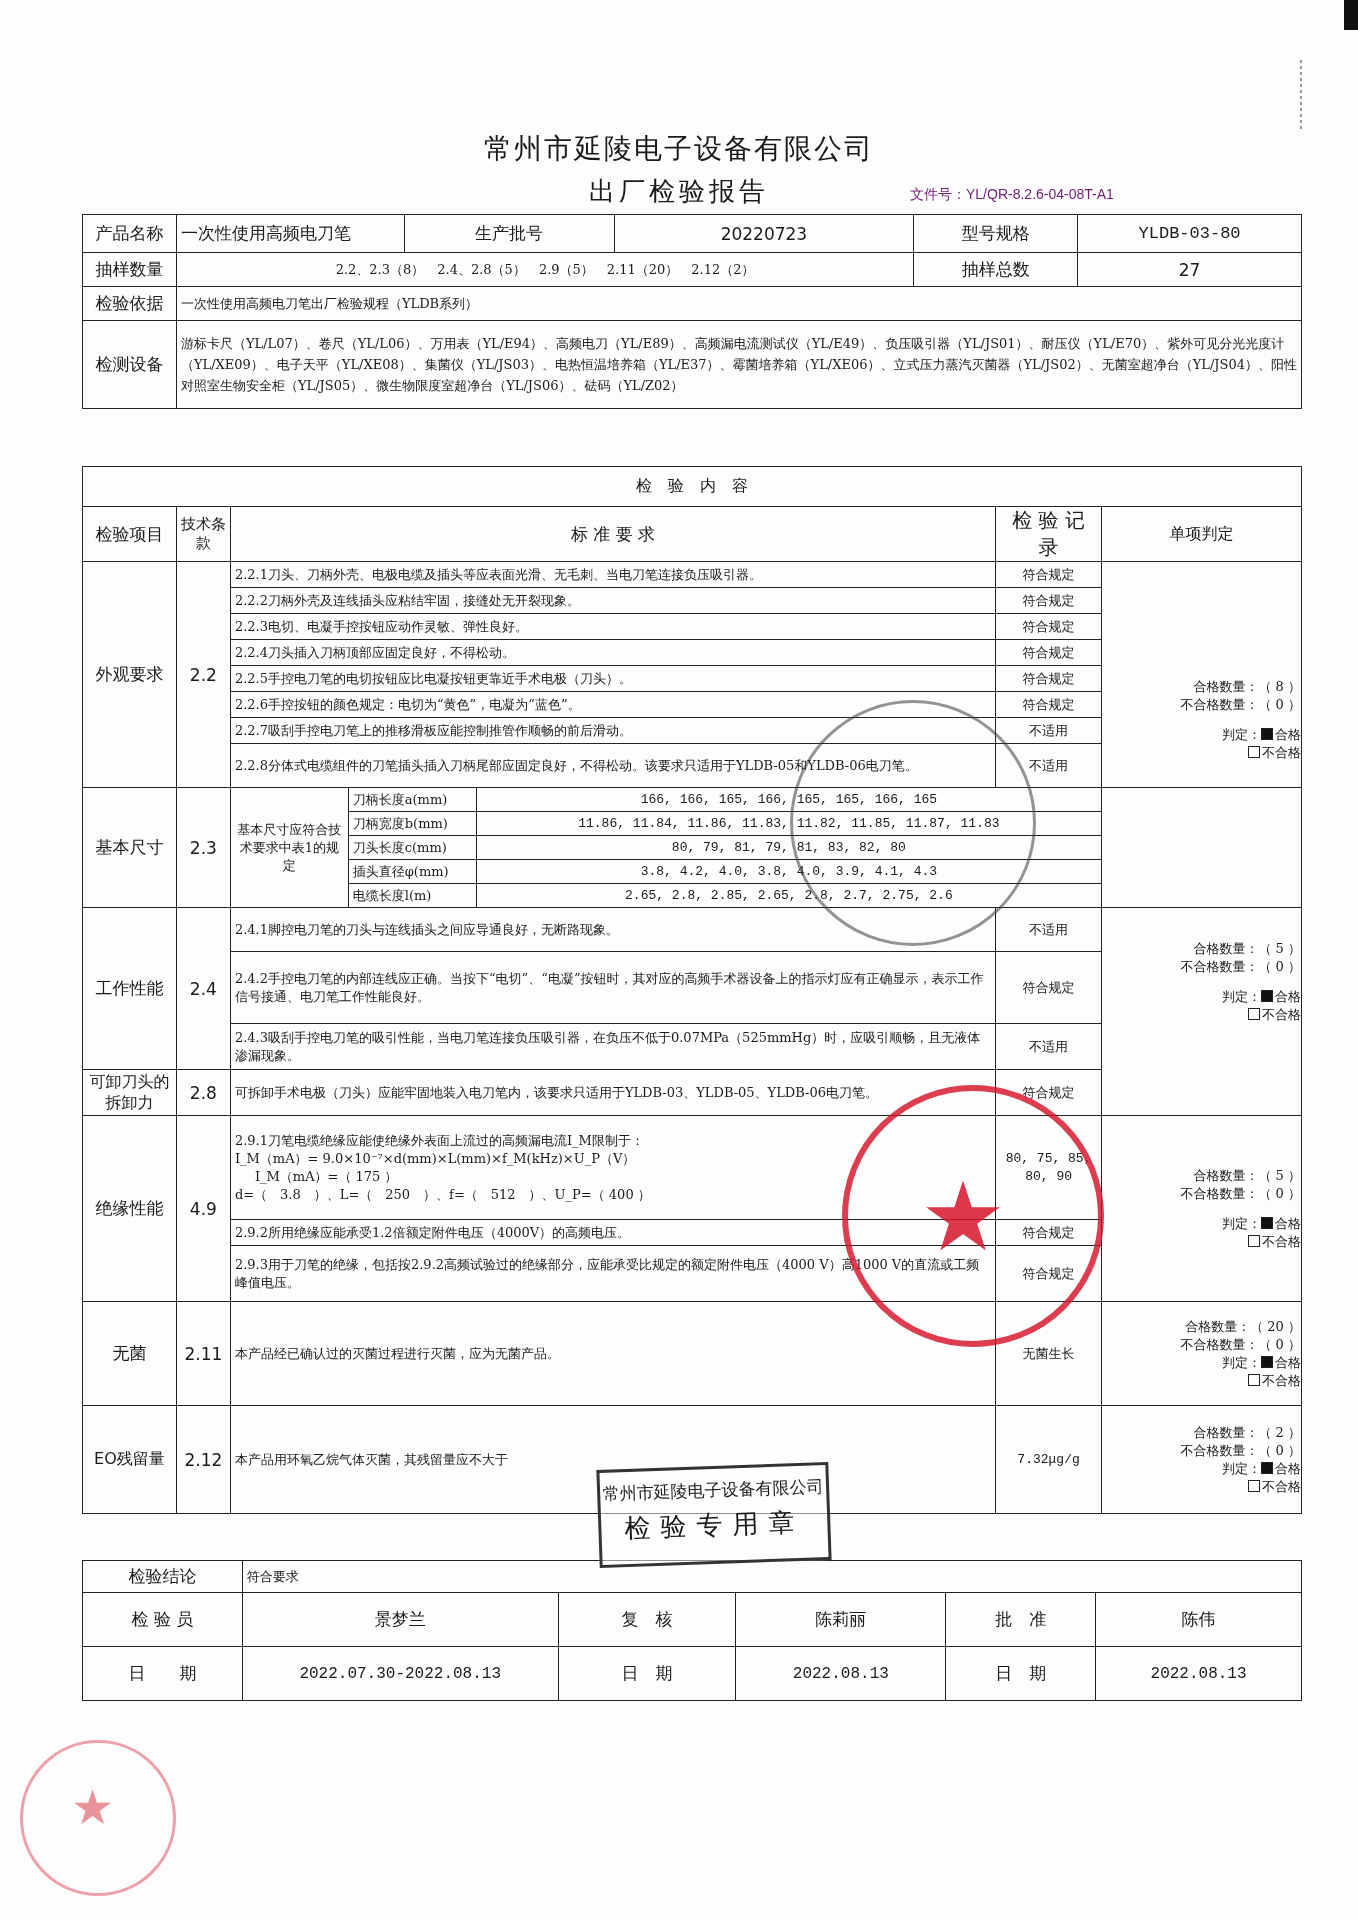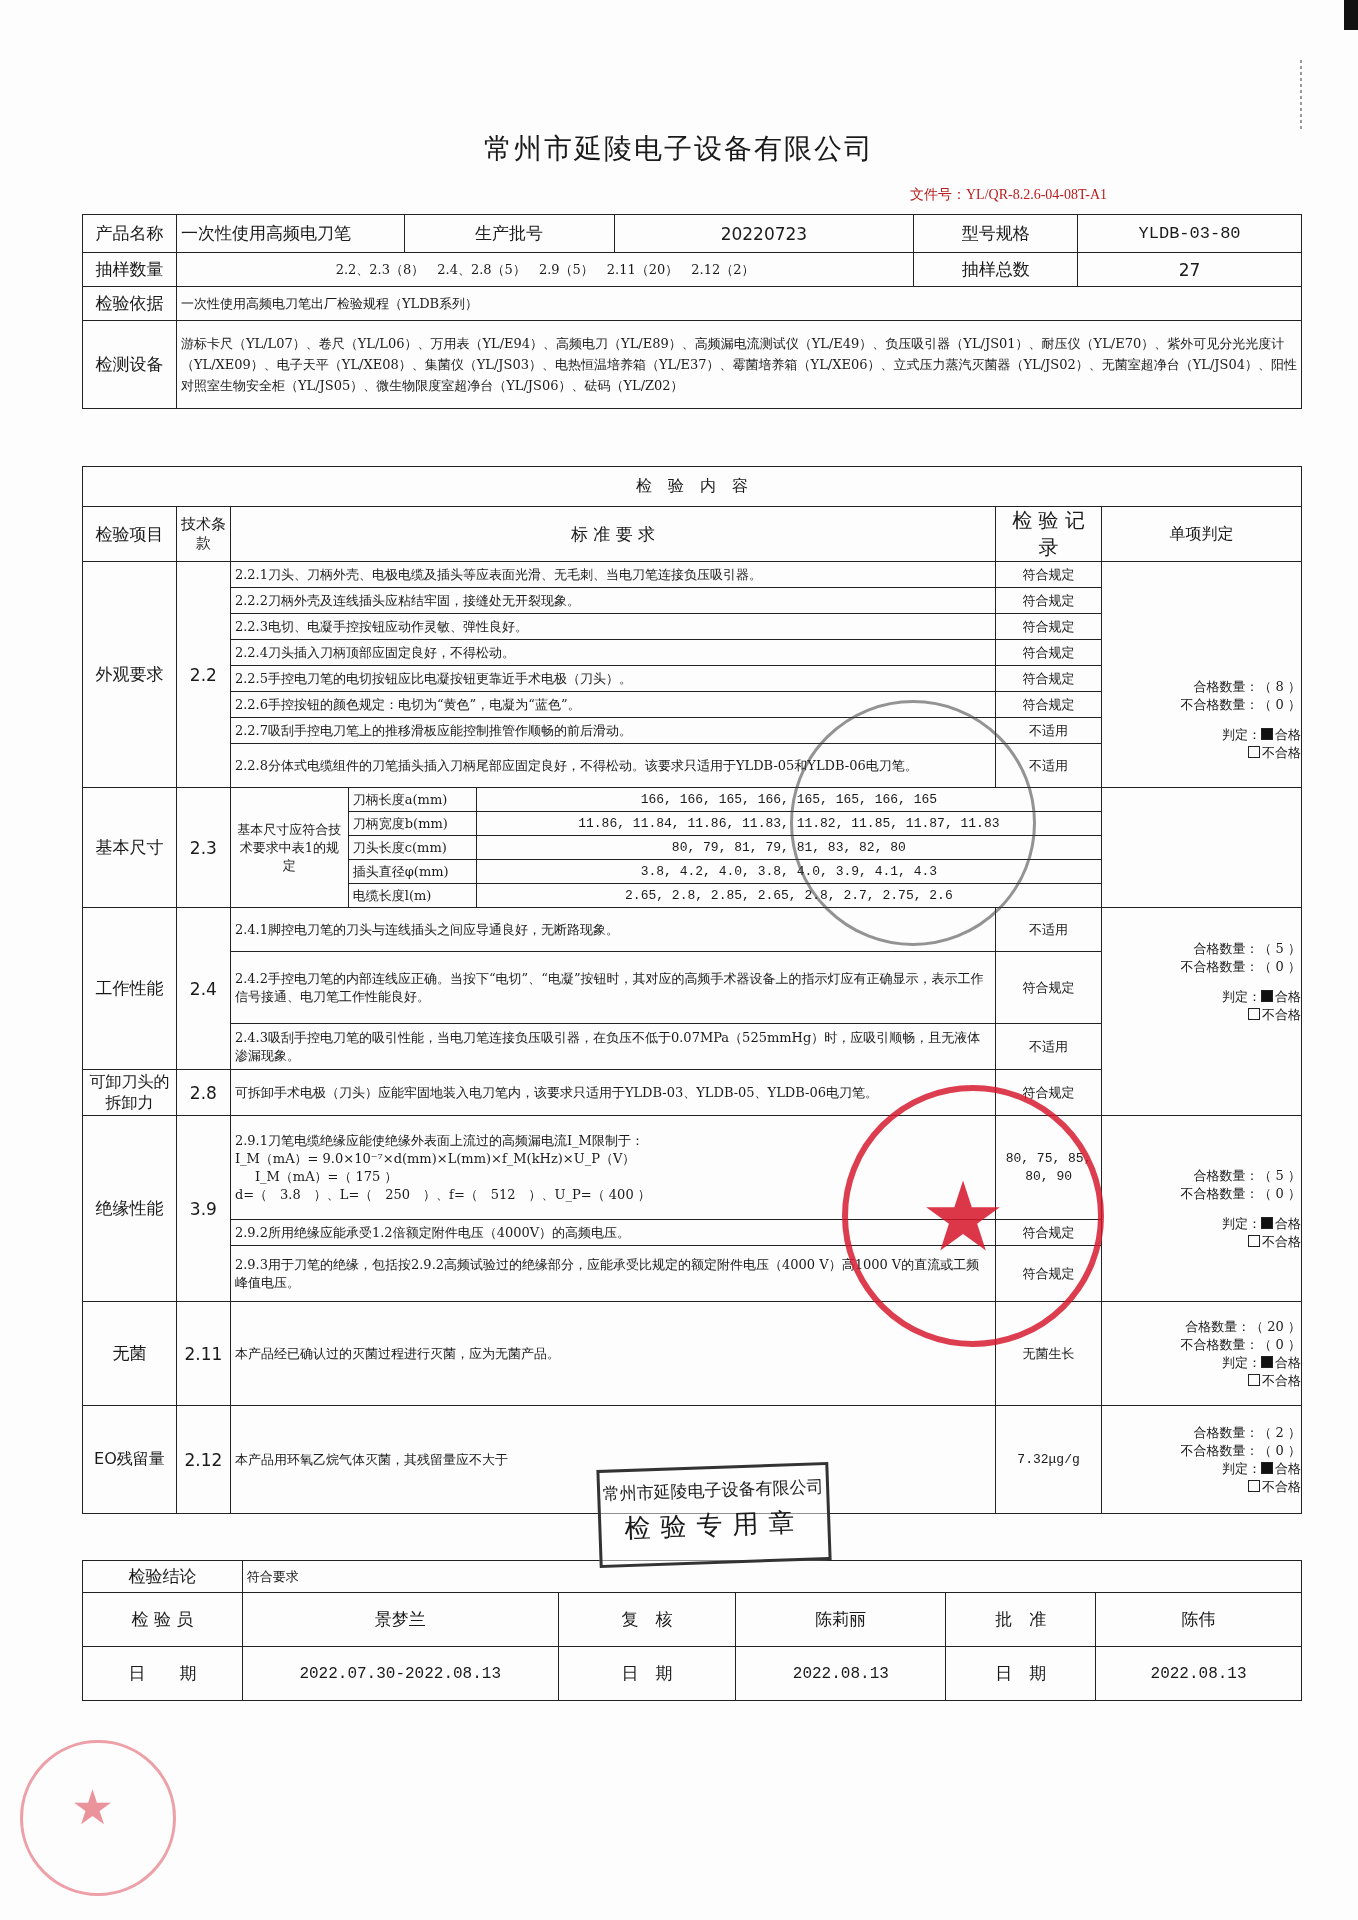--- a/index.html
+++ b/index.html
@@ -1,21 +1,21 @@
 <!DOCTYPE html>
 <html><head>
 <meta charset="utf-8">
 <style>
   html,body{margin:0;padding:0;}
   body{width:1358px;height:1920px;background:#fdfdfd;position:relative;overflow:hidden;
        font-family:"DejaVu Serif","Liberation Serif",serif;color:#1a1a1a;}
   .page{position:absolute;left:0;top:0;width:1358px;height:1920px;}
   .title1{position:absolute;left:0;width:1358px;top:130px;text-align:center;font-size:28px;letter-spacing:2px;font-family:"DejaVu Sans","Liberation Sans",sans-serif;}
   .title2{position:absolute;left:0;width:1358px;top:174px;text-align:center;font-size:26px;letter-spacing:4px;font-family:"DejaVu Sans","Liberation Sans",sans-serif;}
-  .fileno{position:absolute;left:910px;top:186px;font-size:14px;font-family:Liberation Serif, serif;color:#b91c1c;}
+  .fileno{position:absolute;left:910px;top:186px;font-size:14px;font-family:Liberation Sans, sans-serif;color:#701a75;}
   .edge{position:absolute;left:1300px;top:60px;width:2px;height:70px;background:repeating-linear-gradient(#999 0 3px,transparent 3px 6px);}
   .corner{position:absolute;right:0;top:0;width:14px;height:30px;background:#111;}
 
   table{border-collapse:collapse;position:absolute;}
   td{border:1.5px solid #222;padding:0 4px;font-size:14px;vertical-align:middle;}
   .lbl{font-size:17px;text-align:center;font-family:"DejaVu Sans","Liberation Sans",sans-serif;}
   .c{text-align:center;}
   .small{font-size:13px;line-height:18px;}
   .mono{font-family:"Liberation Mono","DejaVu Sans Mono",monospace;}
 
@@ -39,20 +39,21 @@
   .rect-stamp .l2{font-size:26px;letter-spacing:10px;margin-top:6px;font-family:"DejaVu Sans","Liberation Sans",sans-serif;}
 </style>
 </head>
 <body>
 
 <div class="page">
   <div class="corner"></div>
   <div class="edge"></div>
 
   <div class="title1">常州市延陵电子设备有限公司</div>
+  <div class="title2">出厂检验报告</div>
   <div class="fileno">文件号：YL/QR-8.2.6-04-08T-A1</div>
 
   <table id="top">
     <colgroup>
       <col style="width:94px">
         <col style="width:228px">
         <col style="width:210px">
         <col style="width:300px">
         <col style="width:164px">
         <col style="width:224px">
@@ -195,21 +196,21 @@
 
     <tr style="height:46px">
       <td class="lbl" style="font-size:16px">可卸刀头的拆卸力</td>
       <td class="lbl">2.8</td>
       <td colspan="4" class="small">可拆卸手术电极（刀头）应能牢固地装入电刀笔内，该要求只适用于YLDB-03、YLDB-05、YLDB-06电刀笔。</td>
       <td class="c small">符合规定</td>
     </tr>
 
     <tr style="height:104px">
       <td rowspan="3" class="lbl">绝缘性能</td>
-      <td rowspan="3" class="lbl">3.9</td>
+      <td rowspan="3" class="lbl">4.9</td>
       <td colspan="4" class="small">
         <div>2.9.1刀笔电缆绝缘应能使绝缘外表面上流过的高频漏电流I_M限制于：</div>
         <div>I_M（mA）= 9.0×10⁻⁷×d(mm)×L(mm)×f_M(kHz)×U_P（V）</div>
         <div style="padding-left:20px">I_M（mA）=（ 175 ）</div>
         <div>d=（　3.8　）、L=（　250　）、f=（　512　）、U_P=（ 400 ）</div>
       </td>
       <td class="c small mono">80, 75, 85, 80, 90</td>
       <td rowspan="3" class="judge">
         <div class="row">合格数量：（ 5 ）</div>
         <div class="row">不合格数量：（ 0 ）</div>

